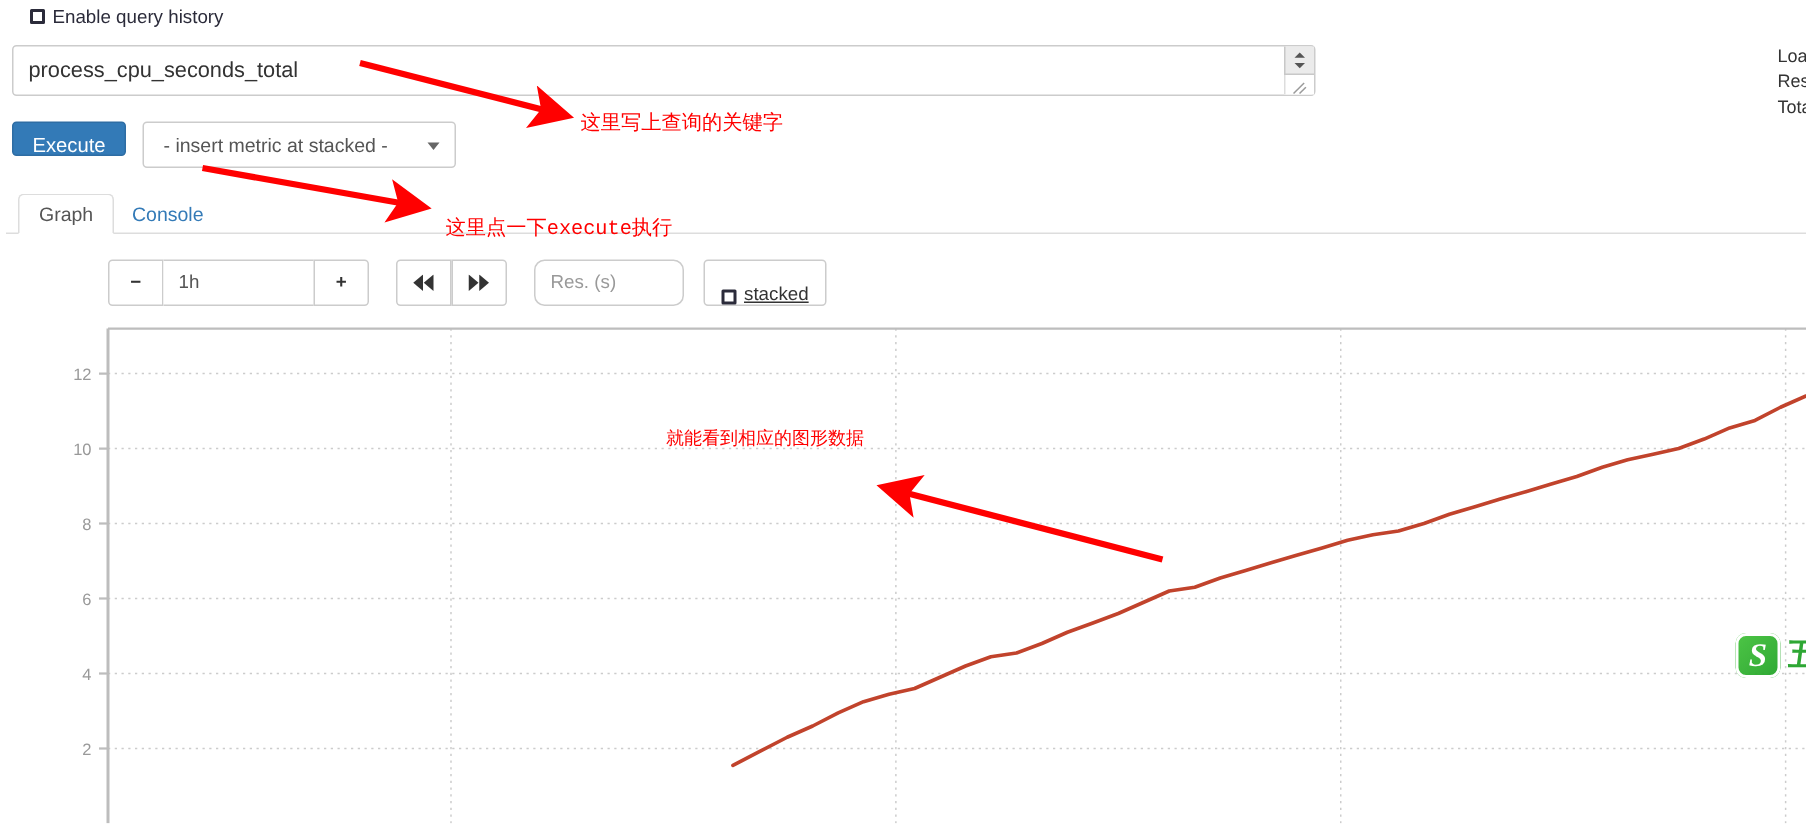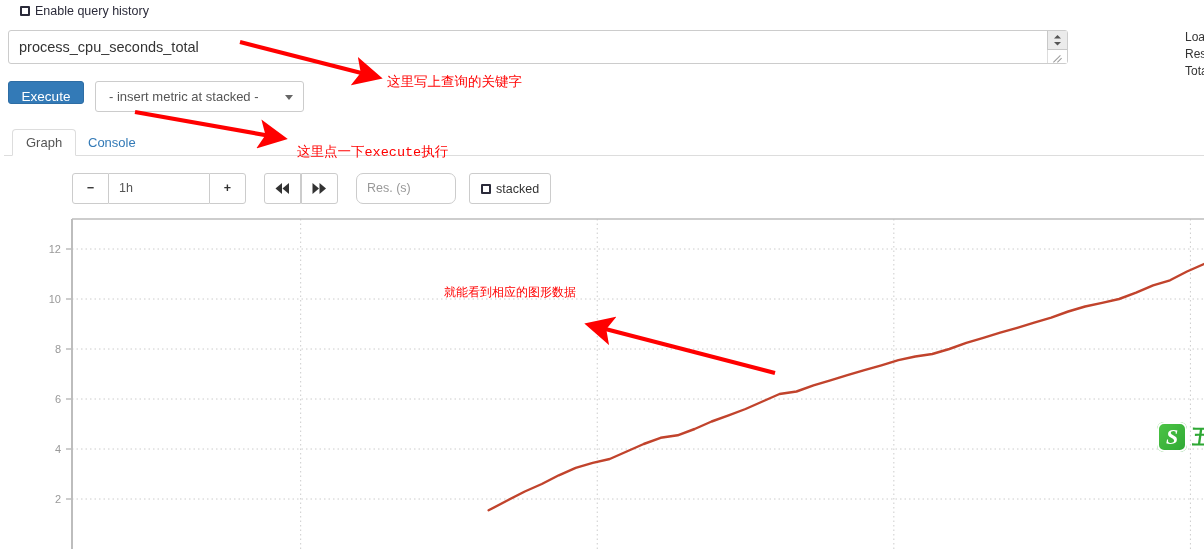--- a/index.html
+++ b/index.html
@@ -43,21 +43,21 @@
     color: #2b2b3a;
     line-height: 14px;
     white-space: nowrap;
   }
 
   
   #expr-wrap {
     position: absolute;
     left: 8px;
     top: 30px;
-    width: 1060px;
+    width: 869px;
     height: 34px;
     box-sizing: border-box;
     border: 1px solid #cccccc;
     border-radius: 3px;
     background: #ffffff;
     padding-left: 31px;
   }
   #expr-input {
     position: absolute;
     left: 10px;
@@ -223,23 +223,24 @@
     color: #999999;
     padding-left: 10px;
     margin-right: 13px;
   }
   #stacked-box {
     box-sizing: border-box;
     height: 31px;
     border: 1px solid #cccccc;
     border-radius: 3px;
     background: #ffffff;
-    display: flex; align-items: center;
+    display: flex; align-items: flex-end;
     padding: 0 11px;
     cursor: pointer;
+    text-decoration: underline;
   }
   #stacked-box .lbl { font-size: 12.5px; color: #333333; }
 
   
   #graph {
     position: absolute;
     left: 0;
     top: 210px;
     width: 1204px;
     height: 339px;

